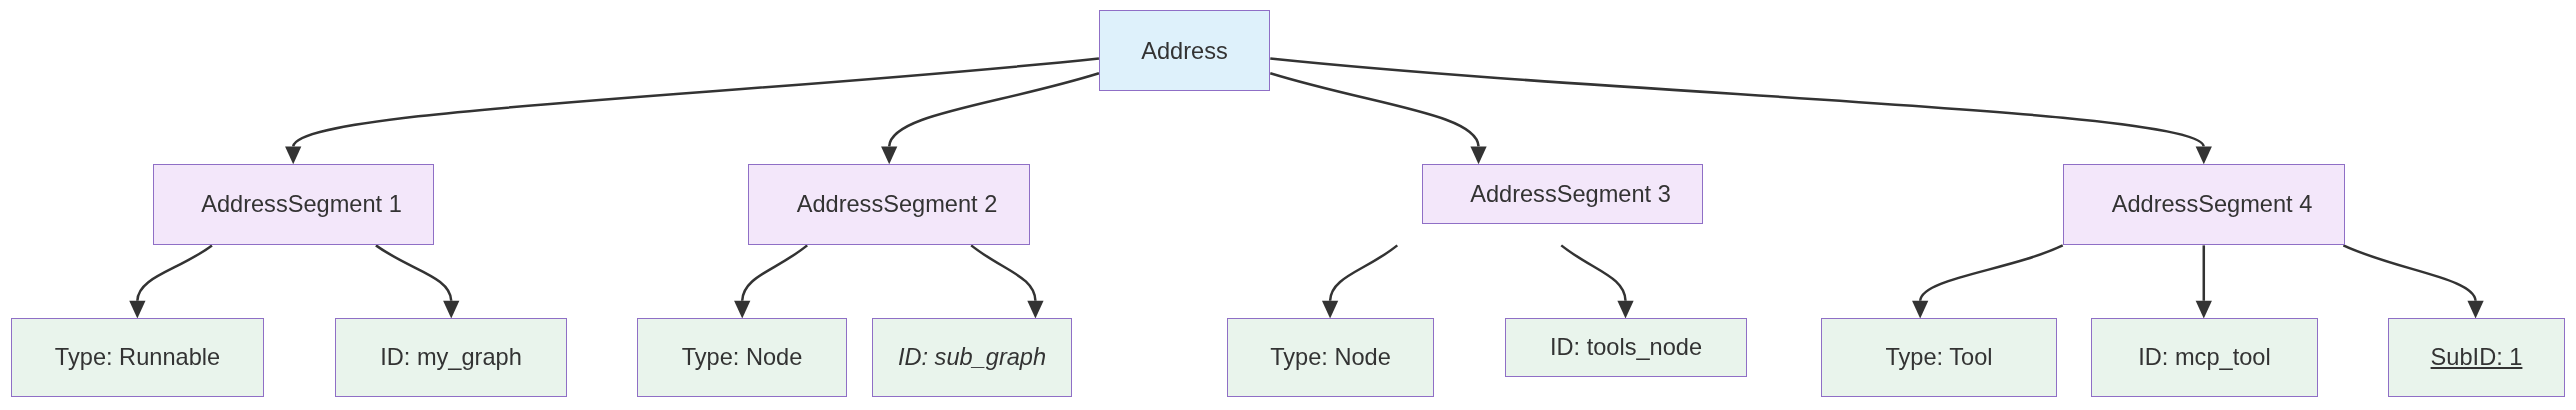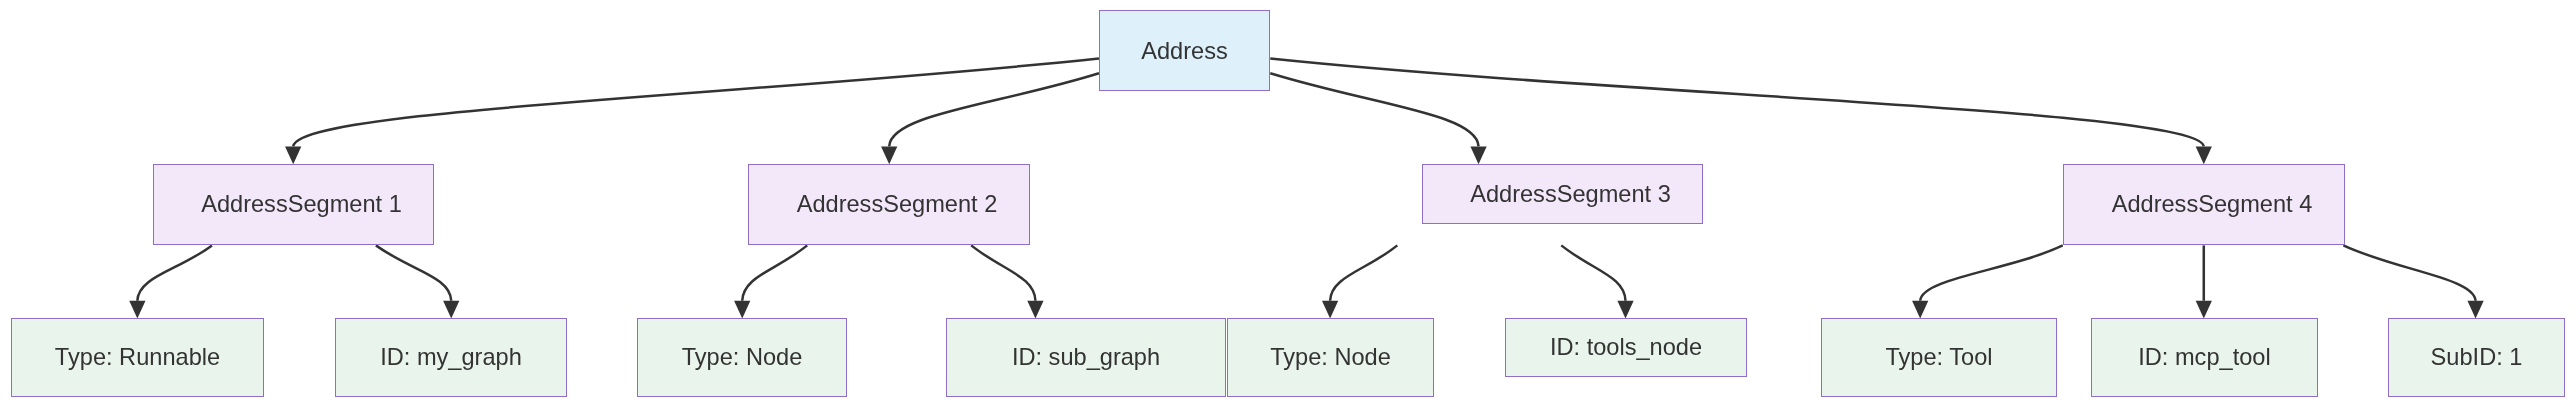--- a/index.html
+++ b/index.html
@@ -92,21 +92,21 @@
   <div class="node root" style="left:1099px;top:10.3px;width:171px;height:81px;">Address</div>
 
   <div class="node segment" style="left:153px;top:164px;width:281px;height:81px;">AddressSegment 1</div>
   <div class="node segment" style="left:748px;top:164px;width:282px;height:81px;">AddressSegment 2</div>
   <div class="node segment" style="left:1406px;top:164px;width:281px;height:60px;margin-left:16px;">AddressSegment 3</div>
   <div class="node segment" style="left:2063px;top:164px;width:282px;height:81px;">AddressSegment 4</div>
 
   <div class="node attr" style="left:335px;top:318px;width:232px;height:79px;">ID: my_graph</div>
   <div class="node attr" style="left:11px;top:318px;width:253px;height:79px;">Type: Runnable</div>
   <div class="node attr" style="left:637px;top:318px;width:210px;height:79px;">Type: Node</div>
-  <div class="node attr" style="left:946px;top:318px;width:280px;height:79px;">ID: sub_graph</div>
+  <div class="node attr" style="left:872px;top:318px;width:200px;height:79px;font-style:italic;">ID: sub_graph</div>
   <div class="node attr" style="left:1227px;top:318px;width:207px;height:79px;">Type: Node</div>
   <div class="node attr" style="left:1505px;top:318px;width:242px;height:59px;">ID: tools_node</div>
   <div class="node attr" style="left:1821px;top:318px;width:236px;height:79px;">Type: Tool</div>
   <div class="node attr" style="left:2091px;top:318px;width:227px;height:79px;">ID: mcp_tool</div>
-  <div class="node attr" style="left:2388px;top:318px;width:177px;height:79px;">SubID: 1</div>
+  <div class="node attr" style="left:2388px;top:318px;width:177px;height:79px;text-decoration:underline;">SubID: 1</div>
 
 </div>
 
 
 </body></html>

